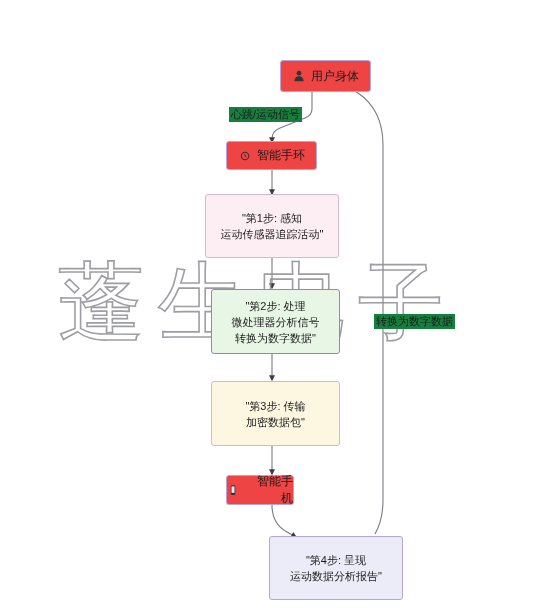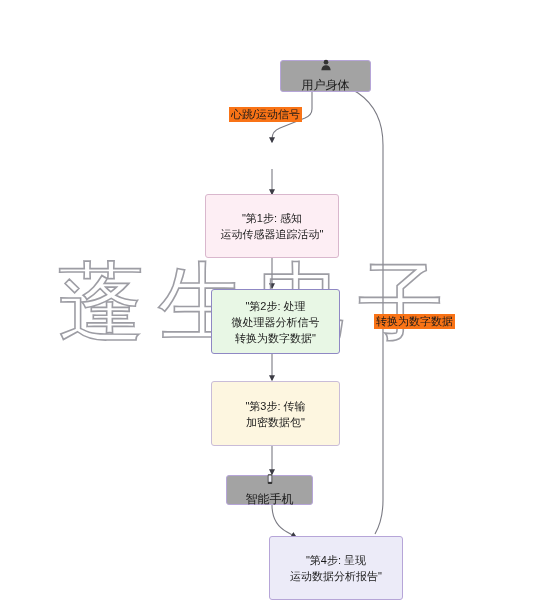--- a/index.html
+++ b/index.html
@@ -50,42 +50,42 @@
     flex-direction: column;
     align-items: center;
     justify-content: center;
     font-size: 11px;
     color: #1a1a1a;
     text-align: center;
     z-index: 3;
   }
   .node .line { white-space: nowrap; line-height: 16px; }
   .node.entity {
-    flex-direction: column;
+    flex-direction: row;
     gap: 6px;
-    background: #a3a3a3;
+    background: #ef4444;
     border-color: #b6a5d8;
     font-size: 12px;
     text-align: right;
   }
   .node .ico {
     display: inline-flex;
     align-items: center;
     justify-content: center;
     width: 13px;
     height: 13px;
   }
   .node.step-sense   { background: #fdeef4; border-color: #d9b7cd; }
   .node.step-process { background: #e8f7e5; border-color: #8f88c4; }
   .node.step-trans   { background: #fdf6e0; border-color: #c9bcd8; }
   .node.step-present { background: #ecebf8; border-color: #b6a5d8; }
 
   .edge-label {
     position: absolute;
-    background: #f97316;
+    background: #15803d;
     font-size: 11px;
     color: #1a1a1a;
     padding: 0 2px;
     white-space: nowrap;
     z-index: 4;
   }
 </style>
 </head>
 <body>
 
@@ -113,38 +113,47 @@
   <div class="node entity" style="left:280px; top:60px; width:91px; height:32px;">
     <span class="ico">
       <svg width="12" height="12" viewBox="0 0 16 16">
           <circle cx="8" cy="4.2" r="3.1" fill="#333"></circle>
           <path d="M1.8 15 C 2.4 10 5 8.4 8 8.4 C 11 8.4 13.6 10 14.2 15 Z" fill="#333"></path>
         </svg>
     </span>
     <span>用户身体</span>
   </div>
 
+  <div class="node entity" style="left:226px; top:141px; width:91px; height:29px;">
+    <span class="ico">
+      <svg width="12" height="12" viewBox="0 0 16 16">
+          <circle cx="8" cy="8" r="5" fill="none" stroke="#333" stroke-width="1.4"></circle>
+          <path d="M8 5.2 L8 8 L10 9.4" stroke="#333" stroke-width="1.2" fill="none"></path>
+        </svg>
+    </span>
+    <span>智能手环</span>
+  </div>
 
   <div class="node step-sense" style="left:205px; top:194px; width:134px; height:64px;">
     <span class="line">"第1步: 感知</span>
     <span class="line">运动传感器追踪活动"</span>
   </div>
 
   <div class="node step-process" style="left:211px; top:289px; width:129px; height:65px;">
     <span class="line">"第2步: 处理</span>
     <span class="line">微处理器分析信号</span>
     <span class="line">转换为数字数据"</span>
   </div>
 
   <div class="node step-trans" style="left:211px; top:381px; width:129px; height:65px;">
     <span class="line">"第3步: 传输</span>
     <span class="line">加密数据包"</span>
   </div>
 
-  <div class="node entity" style="left:226px; top:475px; width:87px; height:30px;">
+  <div class="node entity" style="left:226px; top:475px; width:68px; height:30px;">
     <span class="ico">
       <svg width="12" height="12" viewBox="0 0 16 16">
           <rect x="5" y="1.5" width="6" height="13" rx="1.2" fill="#333"></rect>
           <rect x="6" y="3.2" width="4" height="8.6" fill="#e9e9f2"></rect>
         </svg>
     </span>
     <span>智能手机</span>
   </div>
 
   <div class="node step-present" style="left:269px; top:536px; width:134px; height:64px;">

